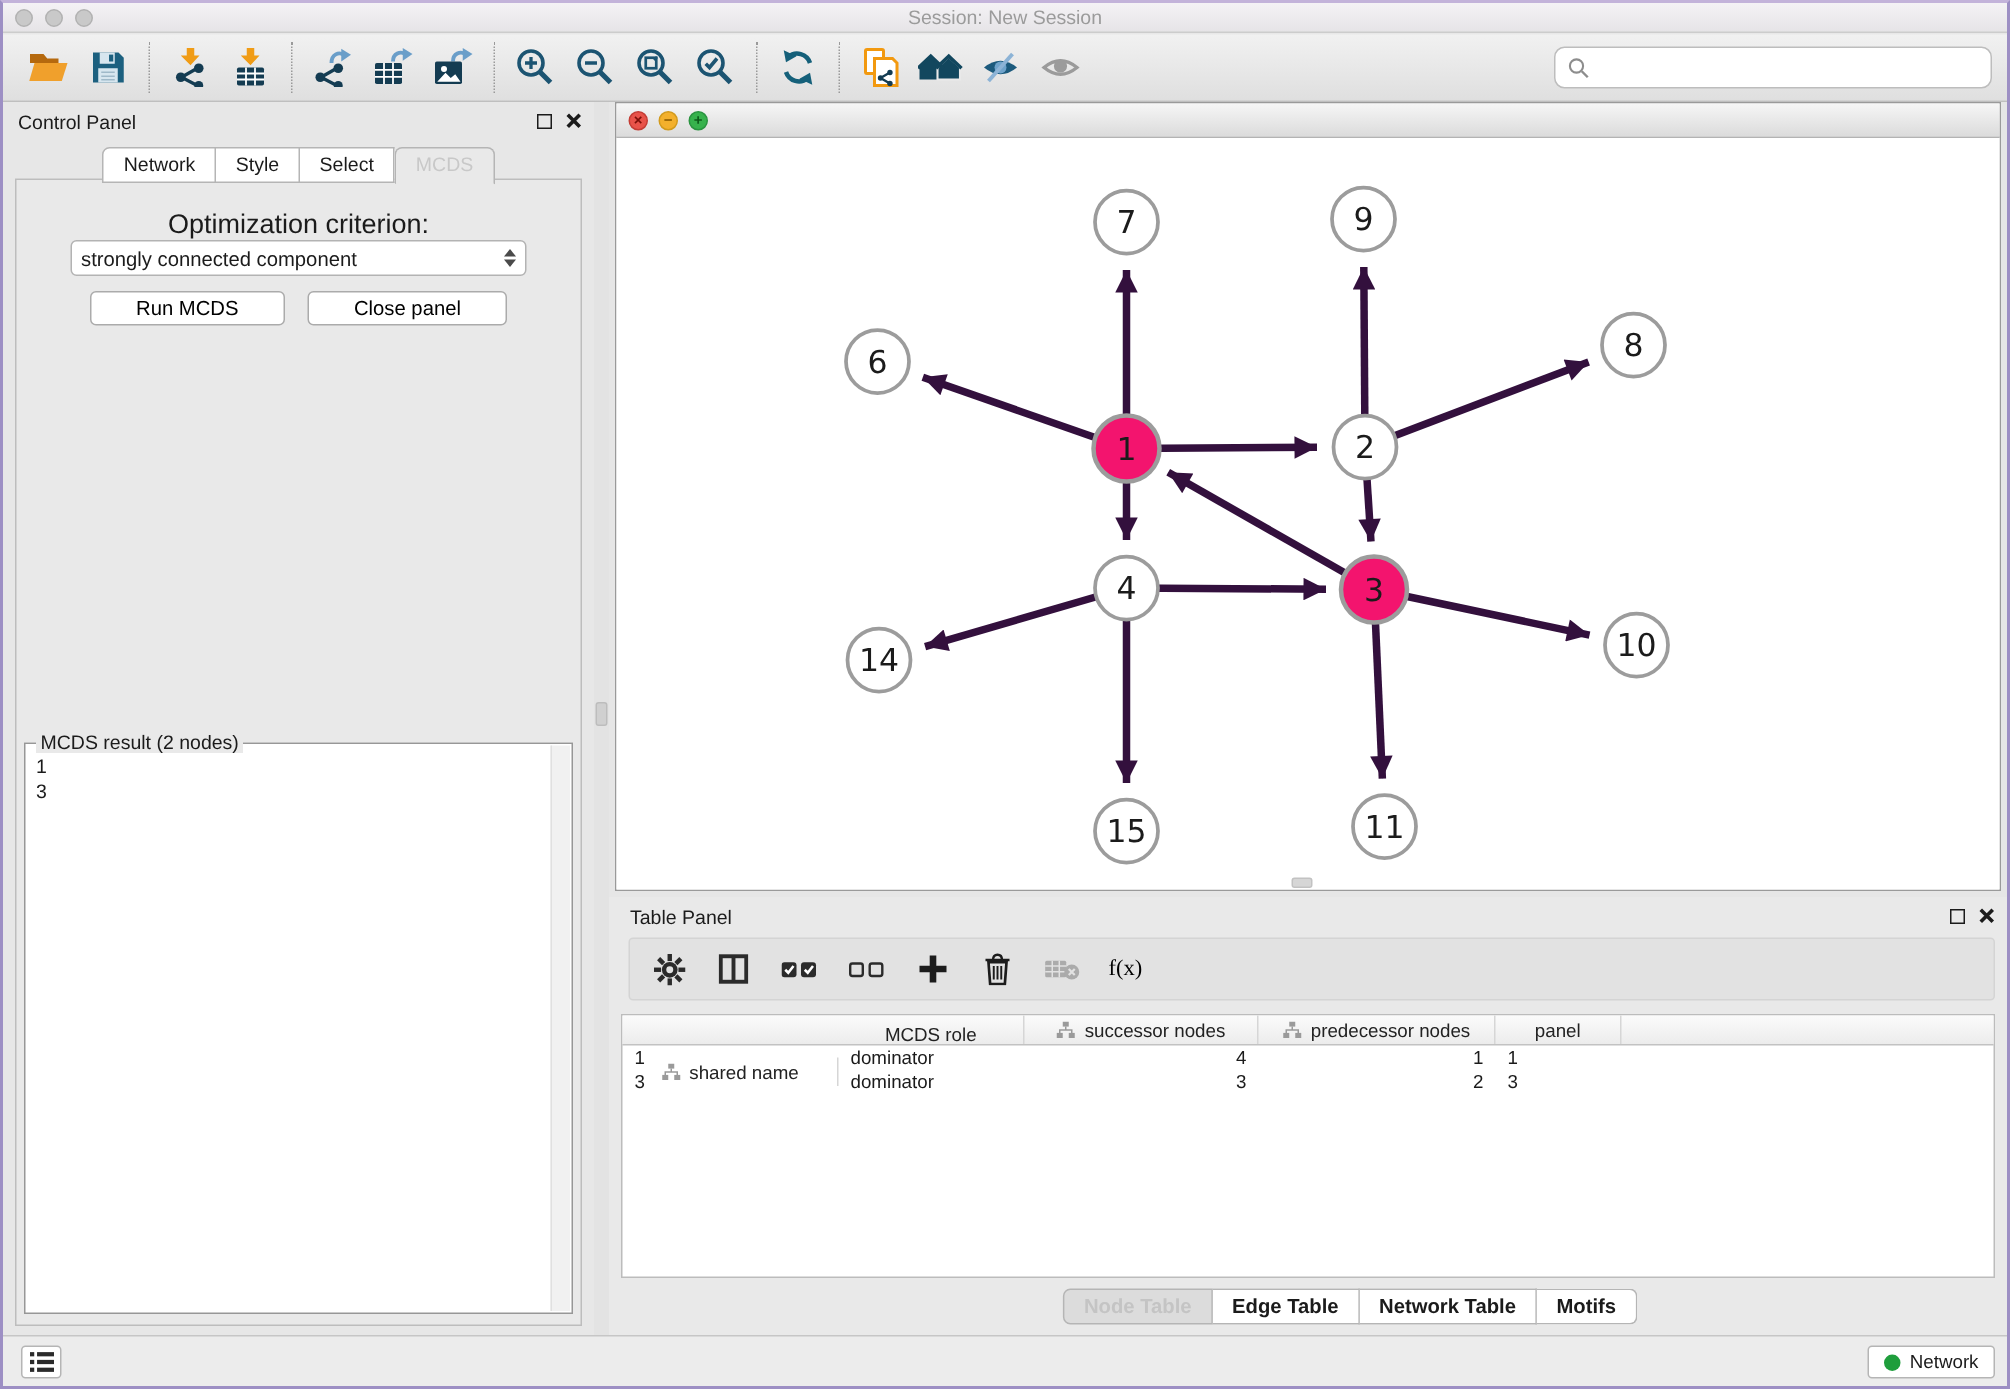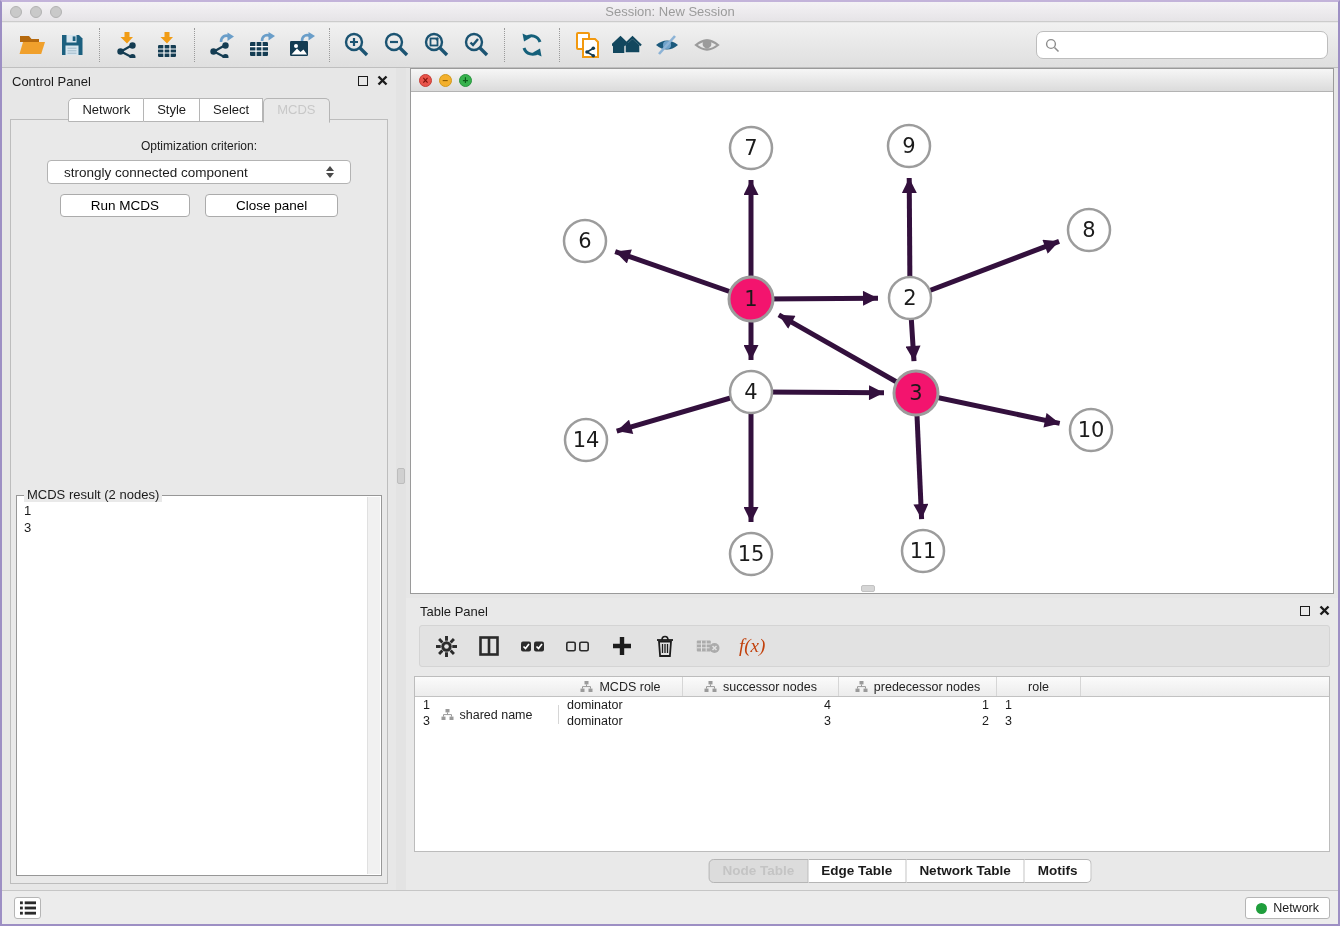--- a/index.html
+++ b/index.html
@@ -21,22 +21,22 @@
   
   .control-panel{position:absolute;left:0;top:66px;width:394px;bottom:34px;background:#e7e7e7;}
   .panel-title{position:absolute;left:10px;top:6px;font-size:13px;}
   .panel-btns{position:absolute;right:8px;top:7px;display:flex;gap:9px;align-items:center;}
   .float-ico{width:10px;height:10px;border:1.6px solid #1b1b1b;display:inline-block;}
   .cp-tabs{position:absolute;left:0;right:0;top:30px;display:flex;justify-content:center;z-index:2;}
   .cp-tab{background:#fff;border:1px solid #b5b5b5;border-left:none;padding:3px 13px 4px;font-size:13px;cursor:default;}
   .cp-tab:first-child{border-left:1px solid #b5b5b5;border-radius:5px 0 0 0;}
   .cp-tab.active{background:#e9e9e9;color:#c8c8c8;border-radius:5px 5px 0 0;border-left:1px solid #b5b5b5;border-bottom:1px solid #e9e9e9;margin-bottom:-1px;}
   .cp-body{position:absolute;left:8px;right:8px;top:51px;bottom:6px;background:#e9e9e9;border:1px solid #bdbdbd;}
-  .opt-label{position:absolute;left:0;right:0;top:19px;text-align:center;font-size:12px;}
-  .dropdown{position:absolute;left:36px;right:36px;top:40px;height:24px;background:#fff;border:1px solid #b3b3b3;border-radius:4px;display:flex;align-items:center;padding:0 16px;font-size:13.5px;}
+  .opt-label{position:absolute;left:0;right:0;top:19px;text-align:center;font-size:18px;}
+  .dropdown{position:absolute;left:36px;right:36px;top:40px;height:24px;background:#fff;border:1px solid #b3b3b3;border-radius:4px;display:flex;align-items:center;padding:0 6px;font-size:13.5px;}
   .spinner{margin-left:auto;display:flex;flex-direction:column;gap:2px;}
   .spinner i{display:block;width:0;height:0;border-left:4px solid transparent;border-right:4px solid transparent;}
   .spinner .up{border-bottom:5px solid #4a4a4a;}
   .spinner .dn{border-top:5px solid #4a4a4a;}
   .cp-buttons{position:absolute;left:0;right:0;top:74px;display:flex;justify-content:center;gap:15px;}
   .btn{background:#fff;border:1px solid #ababab;border-radius:4px;padding:3px 30px;font-size:13.5px;font-family:inherit;}
   .resultbox{position:absolute;left:5px;right:5px;top:375px;bottom:7px;border:1px solid #979797;background:#fff;}
   .resultbox .legend{position:absolute;left:7px;top:-9px;background:#e9e9e9;padding:0 3px;font-size:13px;white-space:nowrap;}
   .result-text{position:absolute;left:0;top:2px;right:15px;bottom:0;padding:4px 7px 0;font-size:13px;line-height:17px;}
   .result-scroll{position:absolute;right:1px;top:1px;bottom:1px;width:13px;background:#f1f1f1;border-left:1px solid #e0e0e0;}
@@ -52,21 +52,21 @@
   .tl .red{background:#e8534a;border:1px solid #c43d35;color:#7c0f08;}
   .tl .yellow{background:#f3b02c;border:1px solid #d29a1c;color:#8f5e00;}
   .tl .green{background:#37b24d;border:1px solid #2a9440;color:#0c5a1a;}
   .net-title{position:absolute;left:0;right:0;top:3px;text-align:center;font-size:13.5px;color:#111;}
   .net-canvas{position:relative;width:922px;height:501px;background:#fff;overflow:hidden;}
   .hgrip{position:absolute;left:450px;bottom:1px;width:14px;height:7px;background:#d6d6d6;border:1px solid #c2c2c2;border-radius:2px;}
   
   .tablepanel{position:absolute;left:404px;top:596px;right:0;bottom:34px;background:#e9e9e9;}
   .tp-toolbar{position:absolute;left:13px;right:8px;top:27px;height:42px;background:#e2e2e2;border:1px solid #d4d4d4;border-radius:3px;display:flex;align-items:center;gap:19px;padding:0 14px;}
   .tp-ico{display:flex;align-items:center;justify-content:center;width:24px;height:24px;}
-  .fx{font-family:"Liberation Serif","DejaVu Serif",serif;font-style:italic;font-size:19px;color:#c2410c;}
+  .fx{font-family:"Liberation Serif","DejaVu Serif",serif;font-size:15px;color:#000000;}
   .table{position:absolute;left:8px;right:8px;top:78px;height:176px;background:#fff;border:1px solid #bcbcbc;}
   .thead{display:flex;height:20px;background:linear-gradient(#fbfbfb,#ececec);border-bottom:1px solid #c2c2c2;}
   .th{display:flex;align-items:center;justify-content:center;gap:6px;border-right:1px solid #d6d6d6;height:100%;font-size:12.5px;color:#222;flex:0 0 auto;}
   .tr{display:flex;height:16px;line-height:16px;font-size:12.5px;}
   .td{padding:0 8px;white-space:nowrap;overflow:hidden;flex:0 0 auto;}
   .tp-tabs{position:absolute;bottom:7px;left:50%;transform:translateX(-50%);display:flex;margin-left:28px;}
   .tp-tab{background:#fff;border:1px solid #b5b5b5;border-left:none;padding:3px 13px 4px;font-size:13.5px;font-weight:bold;color:#1b1b1b;}
   .tp-tab:first-child{border-left:1px solid #b5b5b5;border-radius:5px 0 0 5px;}
   .tp-tab:last-child{border-radius:0 5px 5px 0;}
   .tp-tab.active{background:#dcdcdc;color:#c4c4c4;}
@@ -431,21 +431,21 @@
             <svg width="13" height="12" viewBox="0 0 13 12">
               <g fill="#9a9a9a">
                 <rect x="4.5" y="0" width="4" height="3.4"></rect>
                 <rect x="0.5" y="7.6" width="4" height="3.4"></rect>
                 <rect x="8.5" y="7.6" width="4" height="3.4"></rect>
               </g>
               <path d="M6.5 3.4v2.2M2.5 7.6V5.6h8v2" stroke="#9a9a9a" fill="none"></path>
             </svg>
             <span>shared name</span>
           </div>
-          <div class="th" style="width: 124px;">
+          <div class="th" style="width: 124px; flex-direction: column;">
             <svg width="13" height="12" viewBox="0 0 13 12">
               <g fill="#9a9a9a">
                 <rect x="4.5" y="0" width="4" height="3.4"></rect>
                 <rect x="0.5" y="7.6" width="4" height="3.4"></rect>
                 <rect x="8.5" y="7.6" width="4" height="3.4"></rect>
               </g>
               <path d="M6.5 3.4v2.2M2.5 7.6V5.6h8v2" stroke="#9a9a9a" fill="none"></path>
             </svg>
             <span>MCDS role</span>
           </div>
@@ -465,21 +465,21 @@
               <g fill="#9a9a9a">
                 <rect x="4.5" y="0" width="4" height="3.4"></rect>
                 <rect x="0.5" y="7.6" width="4" height="3.4"></rect>
                 <rect x="8.5" y="7.6" width="4" height="3.4"></rect>
               </g>
               <path d="M6.5 3.4v2.2M2.5 7.6V5.6h8v2" stroke="#9a9a9a" fill="none"></path>
             </svg>
             <span>predecessor nodes</span>
           </div>
           <div class="th" style="width: 84px;">
-            <span>role</span>
+            <span>panel</span>
           </div>
         </div>
       <div id="tbody">
           <div class="tr">
             <div class="td" style="width: 144px; text-align: left;">1</div>
             <div class="td" style="width: 124px; text-align: left;">dominator</div>
             <div class="td" style="width: 156px; text-align: right;">4</div>
             <div class="td" style="width: 158px; text-align: right;">1</div>
             <div class="td" style="width: 84px; text-align: left;">1</div>
           </div>

